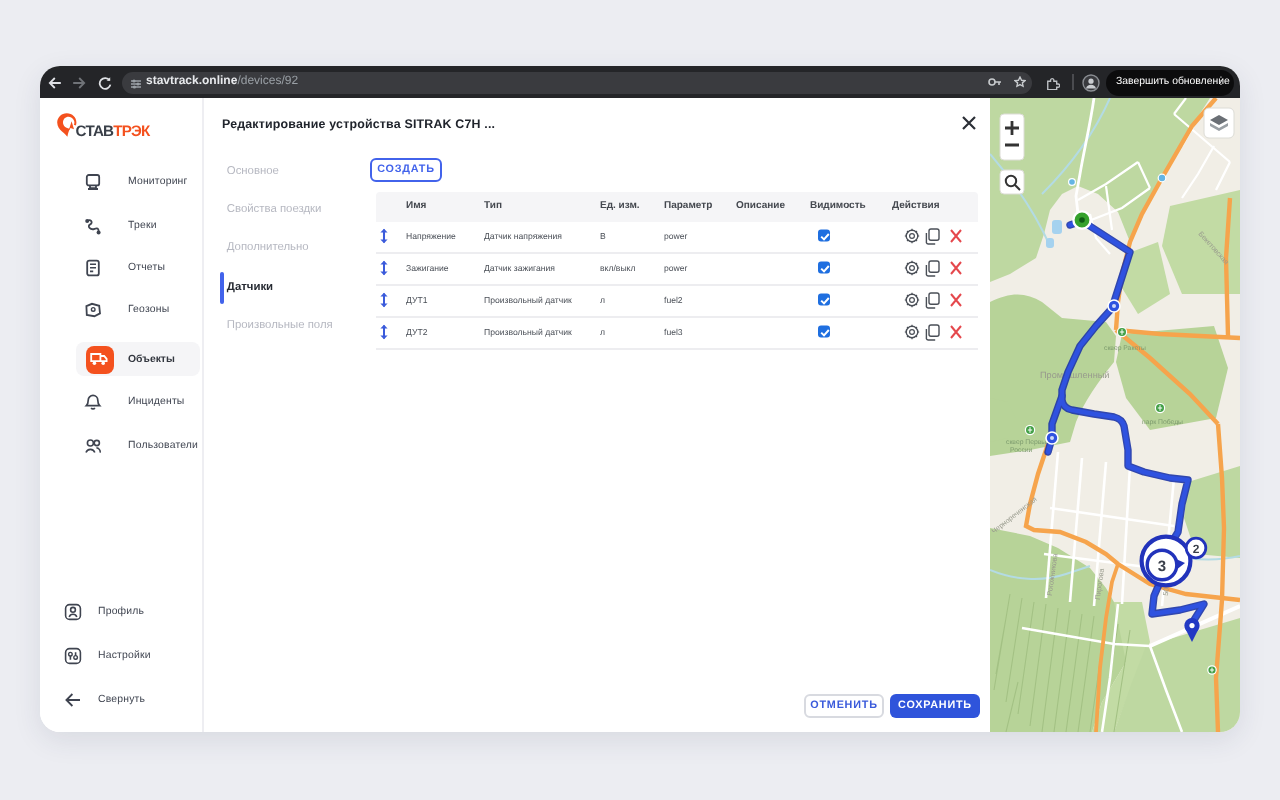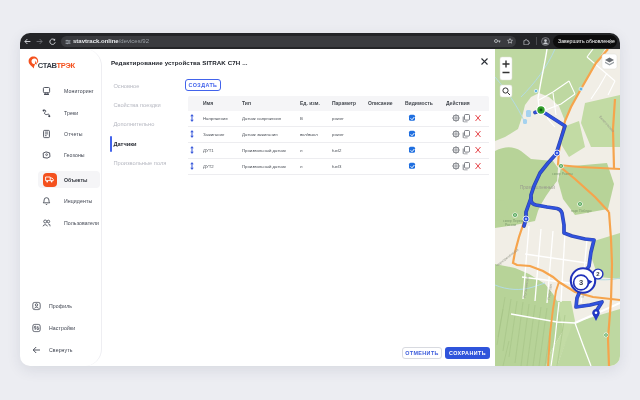--- a/index.html
+++ b/index.html
@@ -4,21 +4,21 @@
 <style>
 *{margin:0;padding:0;box-sizing:border-box;}svg{display:block;}
 html,body{width:640px;height:400px;overflow:hidden;background:#ecedf2;font-family:"Liberation Sans",sans-serif;}
 #win{position:absolute;left:20px;top:33px;width:600px;height:333px;border-radius:10px;overflow:hidden;box-shadow:0 4px 14px rgba(40,45,80,.10);background:#fff;}
 #bar{position:absolute;left:0;top:0;width:600px;height:16px;background:#242528;}
 #pill{position:absolute;left:41px;top:2.5px;width:455px;height:11px;border-radius:6px;background:#3a3b3f;}
 #pill .url{position:absolute;left:12px;top:0;height:11px;line-height:11px;font-size:6px;color:#e8eaed;white-space:nowrap;font-weight:bold;}
 #pill .url span{color:#9aa0a6;font-weight:normal;}
 #updpill{position:absolute;left:532.5px;top:1.5px;width:64.5px;height:13px;border-radius:7px;background:#0c0c0d;color:#fff;font-size:5.2px;line-height:13px;text-align:left;padding-left:5.5px;letter-spacing:0;white-space:nowrap;}
 .navic{position:absolute;top:3.5px;color:#dadce0;font-size:8px;line-height:9px;}
-#side{position:absolute;left:0;top:16px;width:82px;height:317px;background:#fff;border-right:1px solid #eeeef2;border-radius:17px;}
+#side{position:absolute;left:0;top:16px;width:82px;height:317px;background:#fff;border-right:1px solid #eeeef2;}
 .mitem{position:absolute;left:0;width:82px;height:16px;}
 .mitem .ic{position:absolute;left:22px;top:50%;transform:translateY(-50%);width:9px;height:9px;}
 .mitem .lb{position:absolute;left:44px;top:50%;transform:translateY(-50%);font-size:5.2px;color:#3f4450;white-space:nowrap;letter-spacing:.1px;}
 .bitem .ic{left:12px;}
 .bitem .lb{left:29px;}
 #modal{position:absolute;left:83px;top:16px;width:392px;height:317px;background:#fff;}
 #mtitle{position:absolute;left:8px;top:9.5px;font-size:6.2px;font-weight:bold;color:#20242c;letter-spacing:.1px;}
 #mclose{position:absolute;left:376.5px;top:8px;width:9px;height:9px;}
 .tab{position:absolute;left:10.4px;font-size:5.7px;color:#b6b8c1;white-space:nowrap;}
 .tab.act{color:#272b33;font-weight:bold;}

